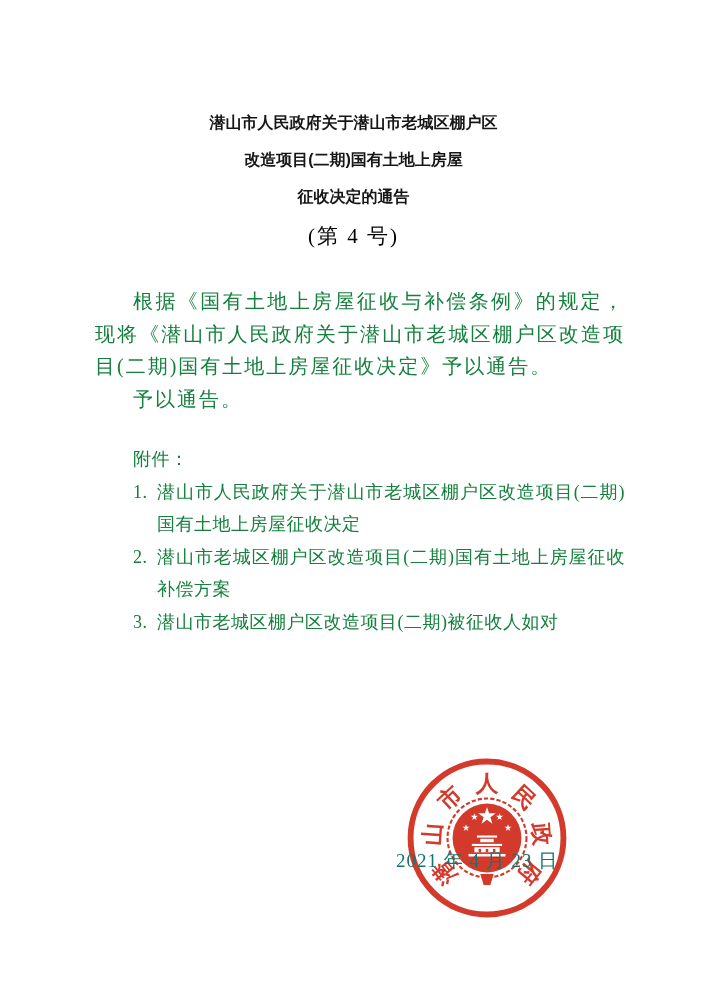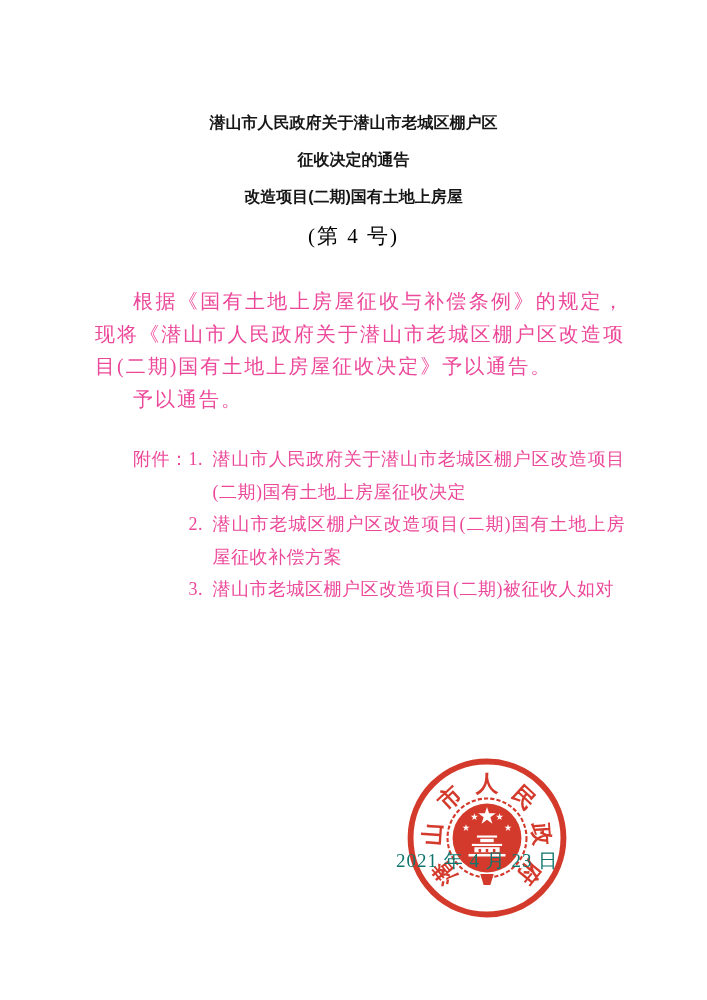--- a/index.html
+++ b/index.html
@@ -38,33 +38,33 @@
   }
 
   
   .body-text {
     margin: 37px 82px 0 95px;
     width: 530px;
     font-size: 20px;
     line-height: 32.5px;
     letter-spacing: 2px;
     text-align: justify;
-    color: #ec4899;
+    color: #15803d;
   }
   .para { text-indent: 38px; }
 
   
   .attachments {
     margin-top: 28px;
     margin-left: 38px;
     font-size: 18px;
     letter-spacing: 0.5px;
     line-height: 32.5px;
   }
-  .att-row { display: flex; align-items: flex-start; }
+  .att-row { display: flex; align-items: flex-start; flex-direction: column; }
   .att-label { flex: none; }
   .att-list { flex: 1; }
   .att-item { display: flex; align-items: flex-start; }
   .att-num { flex: none; width: 24px; }
   .att-text { flex: 1; text-align: justify; }
 
   
   .seal {
     position: absolute;
     left: 403px;
@@ -94,22 +94,22 @@
     font-family: Liberation Serif, serif;
   }
 </style>
 </head>
 <body>
 
 <div class="page">
 
   <h1 class="title">
     <span class="tline">潜山市人民政府关于潜山市老城区棚户区</span>
+    <span class="tline">改造项目(二期)国有土地上房屋</span>
     <span class="tline">征收决定的通告</span>
-    <span class="tline">改造项目(二期)国有土地上房屋</span>
   </h1>
 
   <div class="doc-number">(第 4 号)</div>
 
   <div class="body-text">
     <p class="para">根据《国有土地上房屋征收与补偿条例》的规定，现将《潜山市人民政府关于潜山市老城区棚户区改造项目(二期)国有土地上房屋征收决定》予以通告。</p>
     <p class="para">予以通告。</p>
 
     <div class="attachments">
       <div class="att-row">

